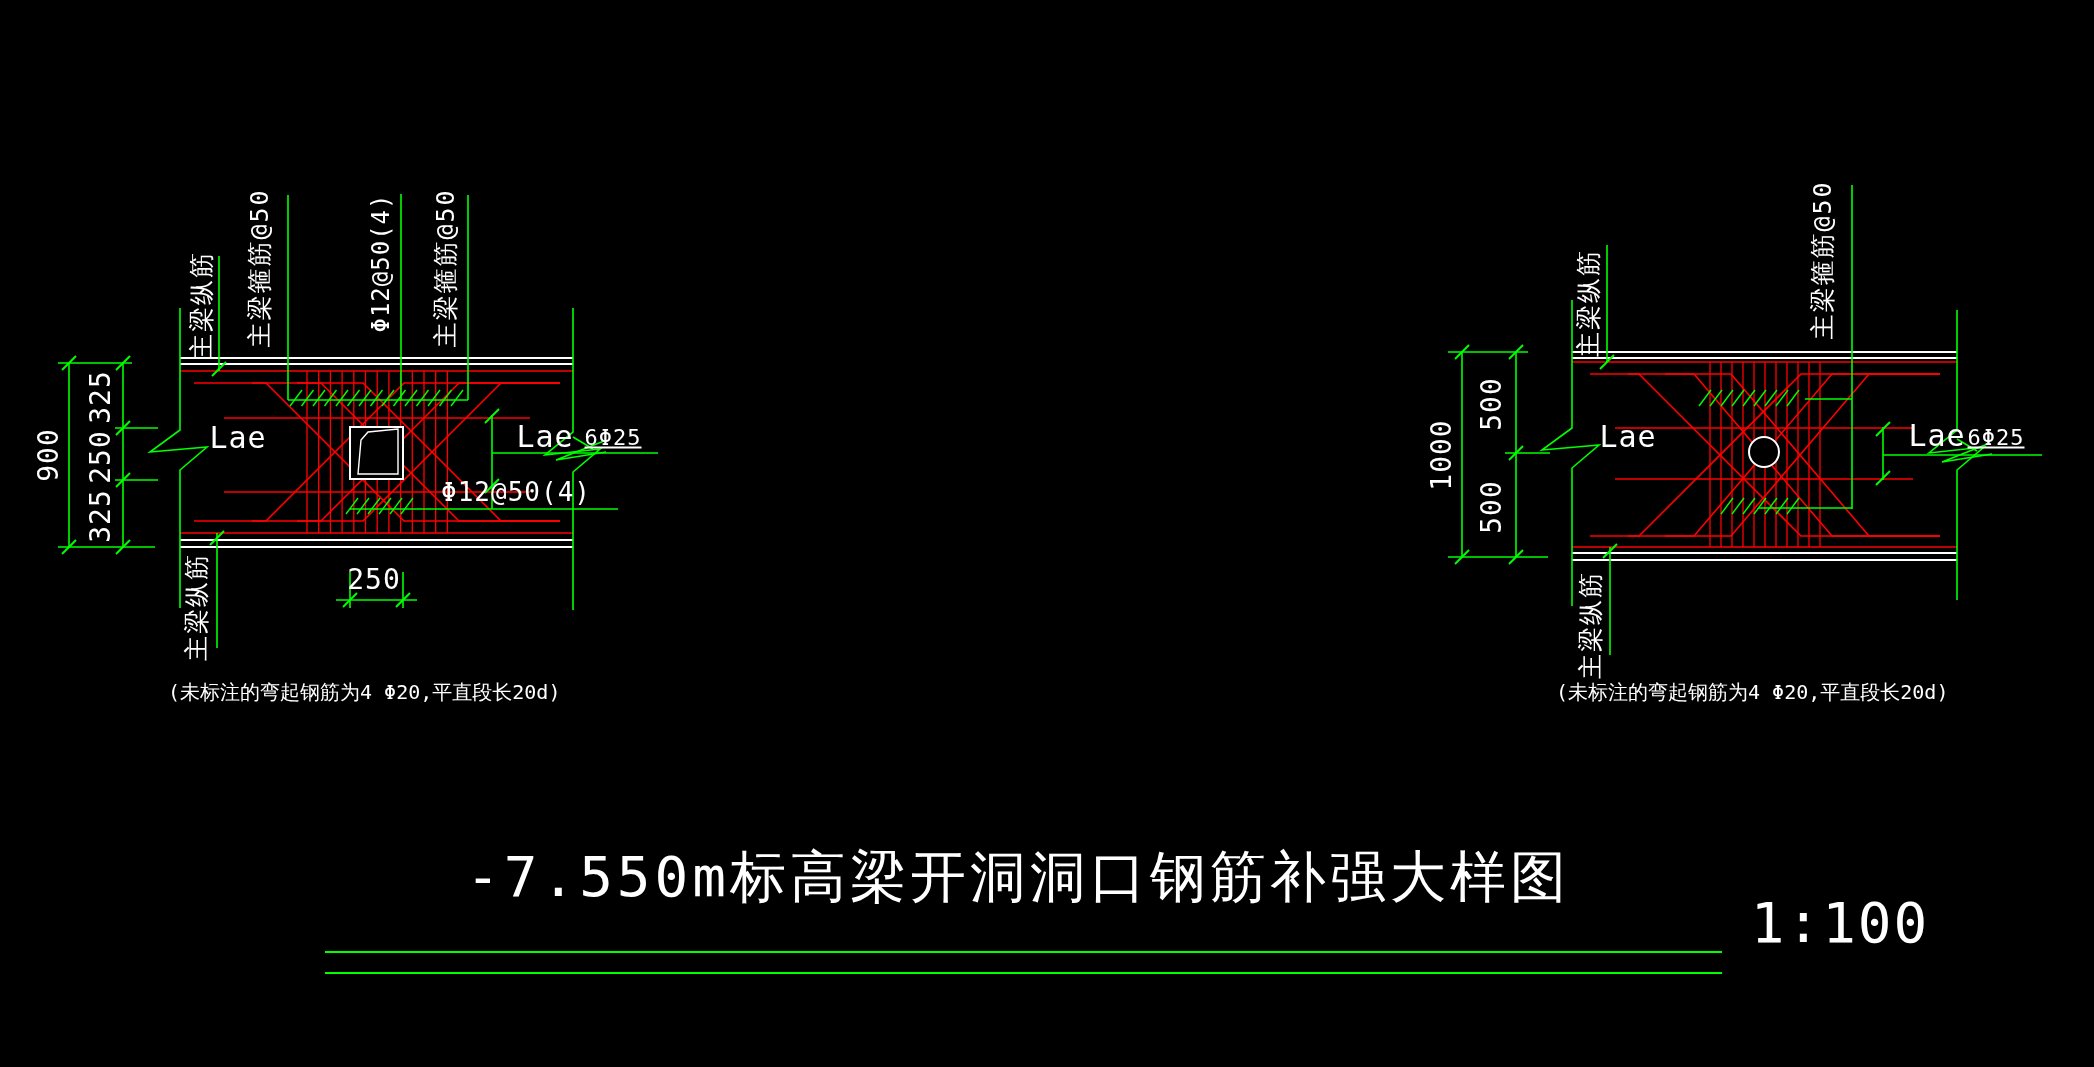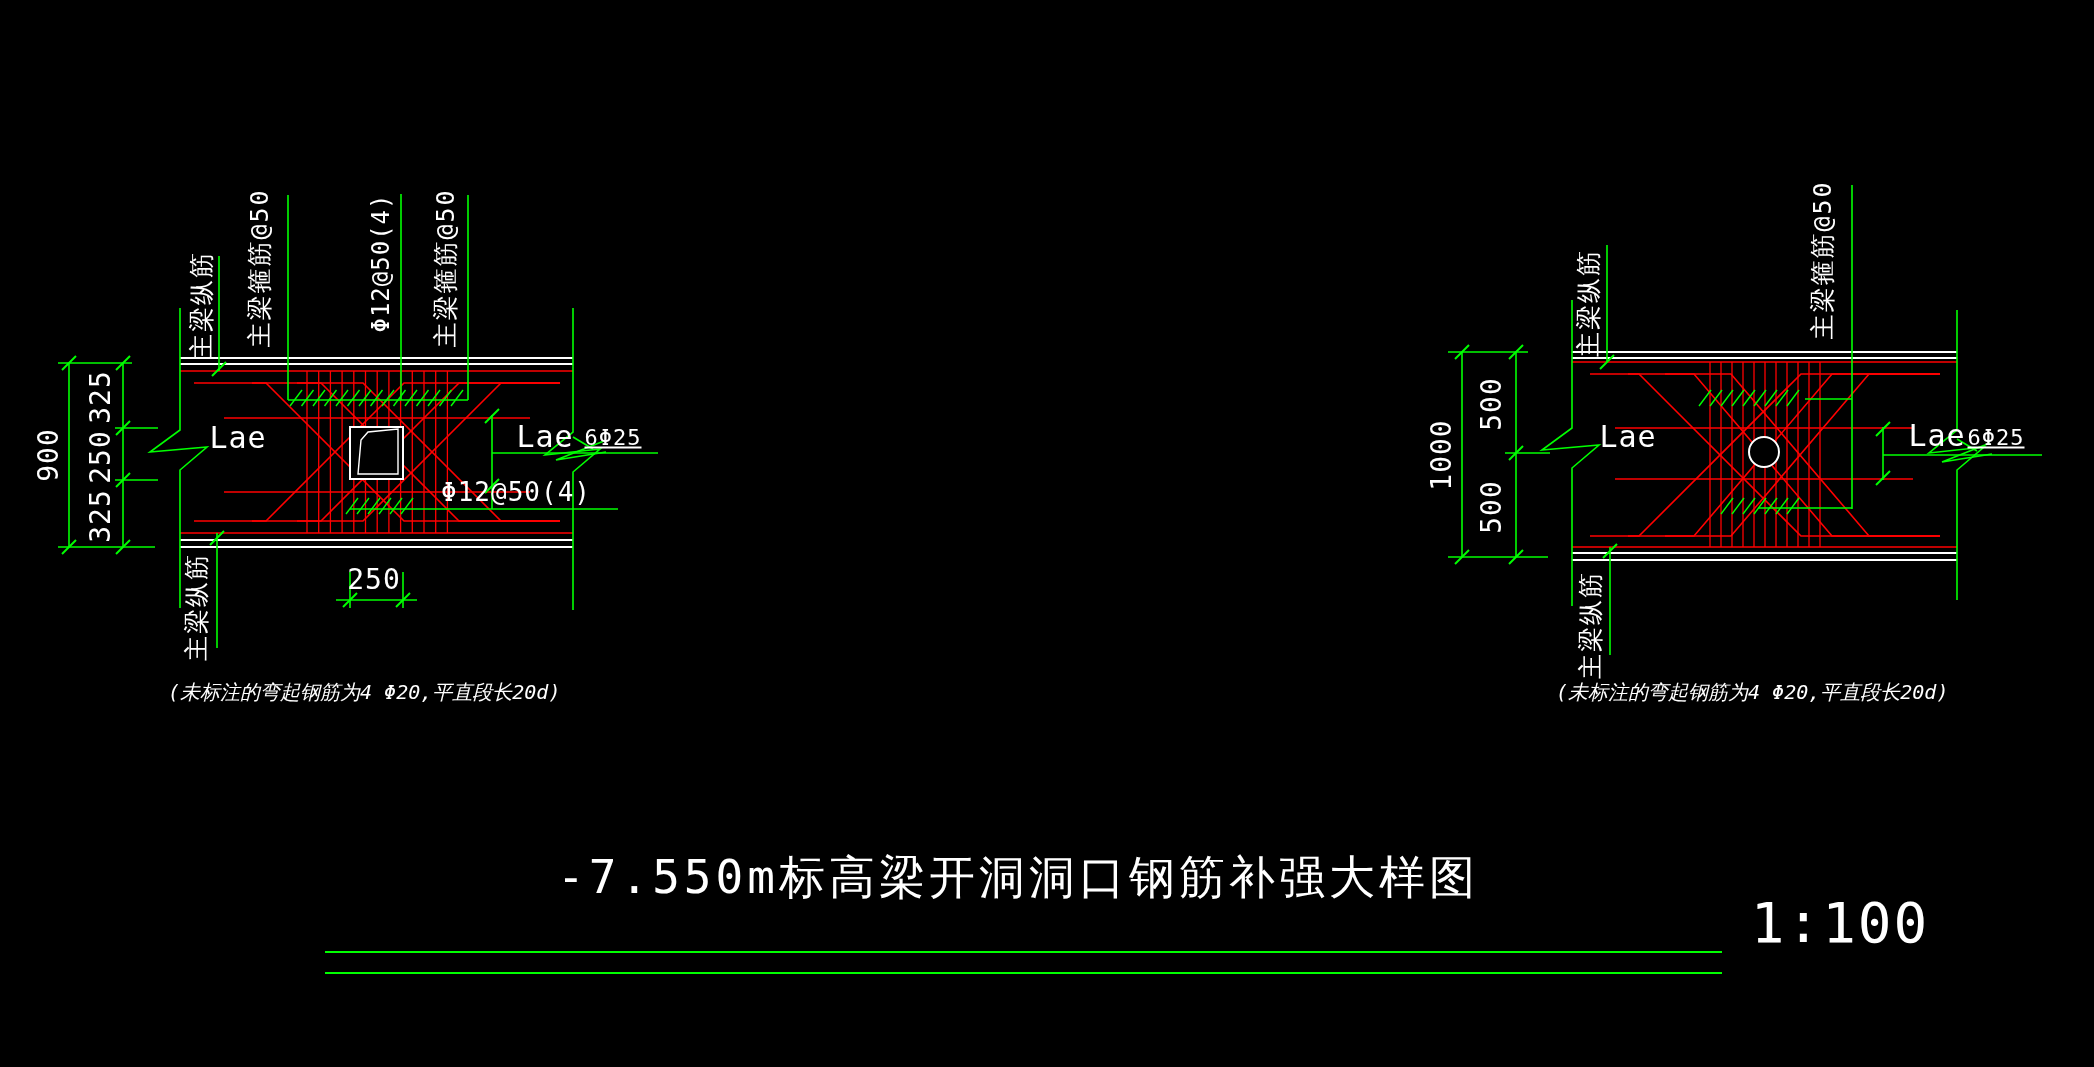--- a/index.html
+++ b/index.html
@@ -9,22 +9,22 @@
   .txt{position:absolute;white-space:nowrap;color:#fff;transform:translate(-50%,-50%);
        letter-spacing:1px;font-weight:400;}
   .rot{transform:translate(-50%,-50%) rotate(-90deg);}
   .dim{font-size:28px;}
   .cjk{font-size:25px;letter-spacing:2px;}
   .lae{font-size:30px;}
   .bars{font-size:22px;text-decoration:underline;}
   .stir{font-size:26px;}
   .stir-rot{font-size:24px;}
   .holedim{font-size:28px;}
-  .note{font-size:20px;transform:translate(0,-50%);letter-spacing:0px;font-style:italic;}
-  .title{font-size:46px;letter-spacing:4px;}
+  .note{font-size:20px;transform:translate(0,-50%);letter-spacing:0px;}
+  .title{font-size:56px;letter-spacing:4px;}
   .scale{font-size:56px;letter-spacing:2px;margin-top:24px;}
 </style>
 </head>
 <body>
 
 <div id="canvas">
 
   <svg id="linework" width="2094" height="1067" viewBox="0 0 2094 1067">
 
     <g stroke="#ff0000" stroke-width="1.6" fill="none">

